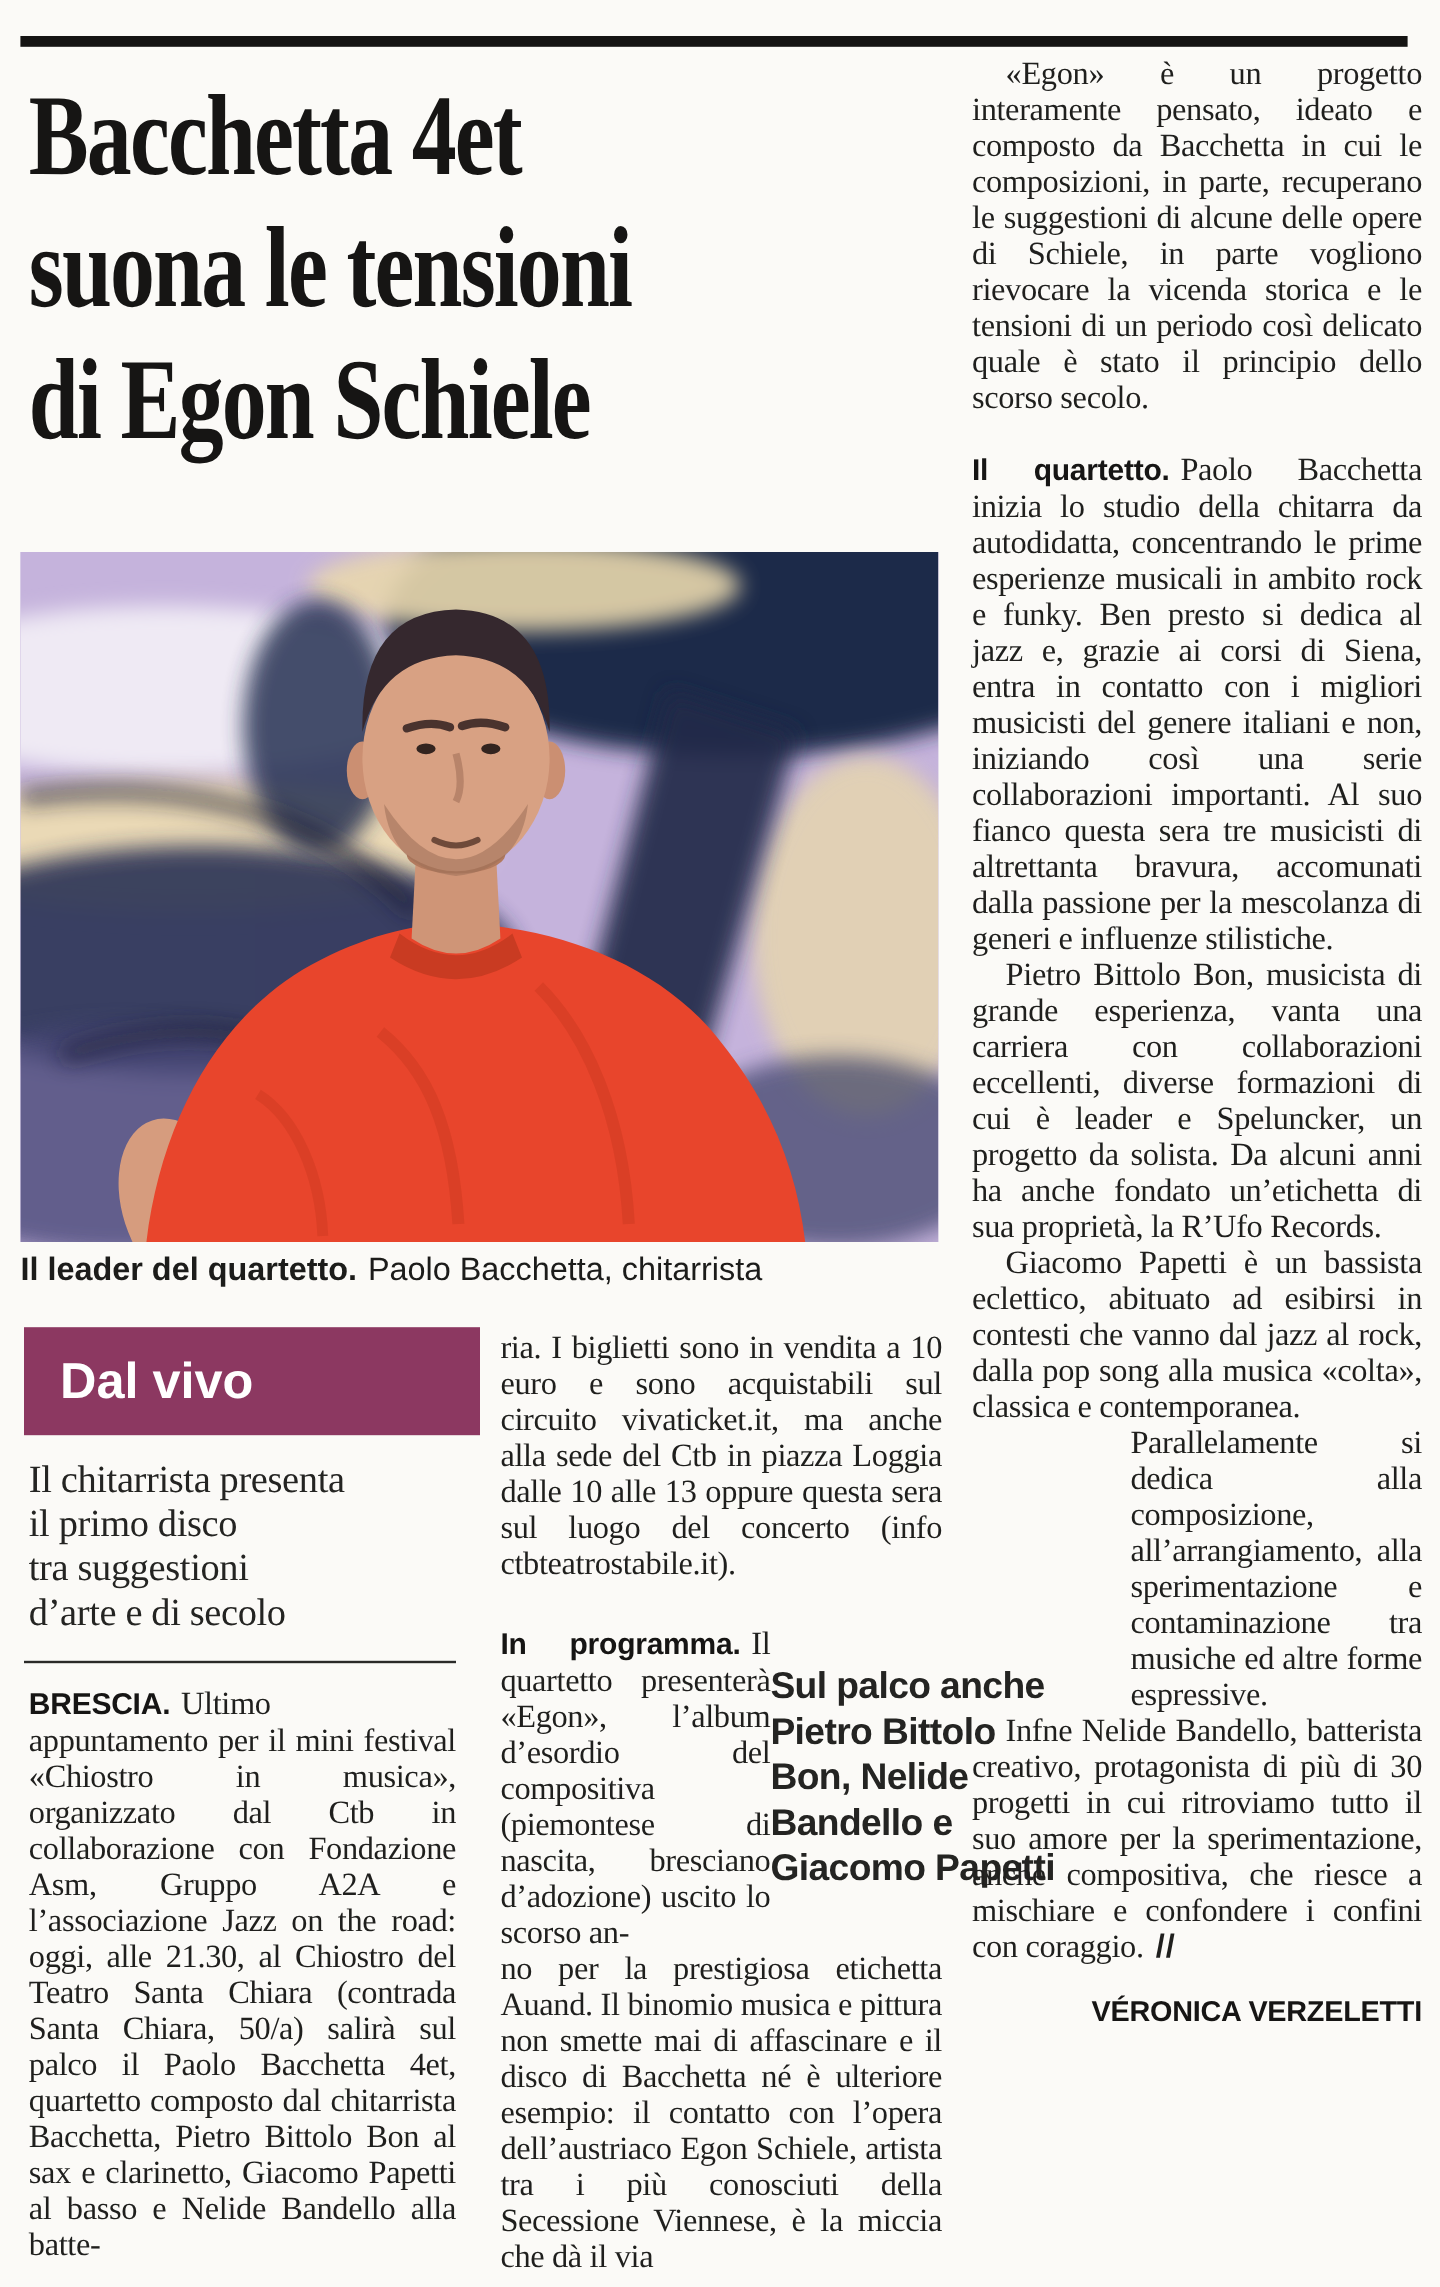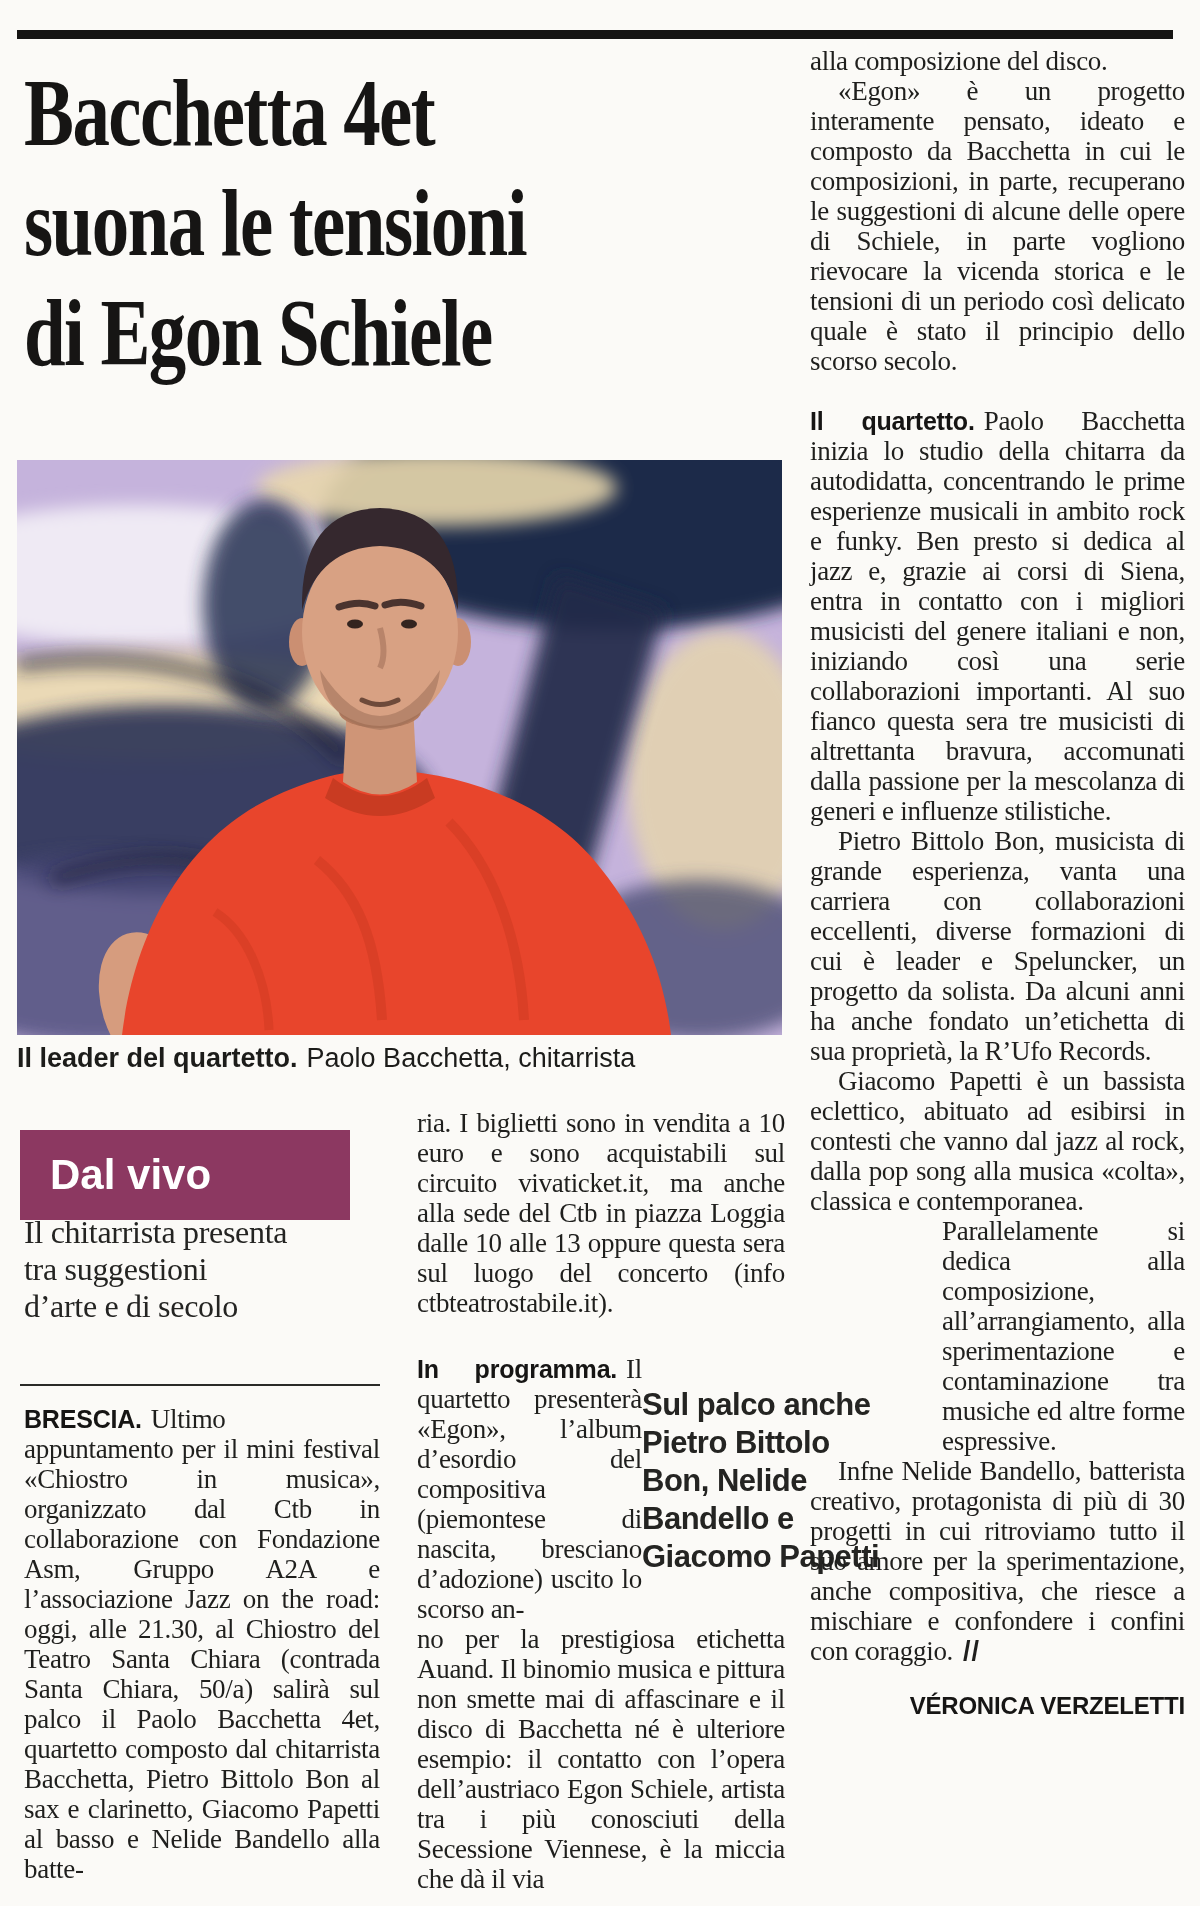--- a/index.html
+++ b/index.html
@@ -25,22 +25,22 @@
   .photo{left:17px;top:460px;width:765px;height:575px;overflow:hidden;background:#c9b9df;}
   .photo svg{display:block;}
 
   
   .caption{left:17px;top:1042px;width:765px;
     font-family:"Liberation Sans","DejaVu Sans",sans-serif;
     font-size:27px;line-height:32px;color:#1c1c1a;}
   .caption .cap-lead{font-weight:700;margin-right:9px;}
 
   
-  .kicker{left:20px;top:1106px;width:330px;height:90px;background:#8c3861;
-    display:flex;align-items:center;margin-top:24px;}
+  .kicker{left:20px;top:1106px;width:380px;height:90px;background:#8c3861;
+    display:flex;align-items:center;}
   .kicker .kicker-label{
     font-family:"Liberation Sans","DejaVu Sans",sans-serif;
     font-weight:700;font-size:42px;color:#ffffff;padding-left:30px;letter-spacing:0;}
 
   
   .deck{left:24px;top:1214px;width:356px;}
   .deck .deck-line{font-size:32px;line-height:37px;color:#242422;letter-spacing:-0.3px;}
 
   .col1-rule{left:20px;top:1384px;width:360px;height:2px;background:#2a2a28;}
 
@@ -132,20 +132,21 @@
   <div class="abs caption">
     <span class="cap-lead">Il leader del quartetto.</span><span>Paolo Bacchetta, chitarrista</span>
   </div>
 
   <div class="abs kicker">
     <span class="kicker-label">Dal vivo</span>
   </div>
 
   <div class="abs deck">
     <div class="deck-line">Il chitarrista presenta</div>
+    <div class="deck-line">il primo disco</div>
     <div class="deck-line">tra suggestioni</div>
     <div class="deck-line">d’arte e di secolo</div>
   </div>
 
   <div class="abs col1-rule"></div>
 
   <div class="abs col1 body jus">
     <span class="leadin">BRESCIA.</span><span>Ultimo appuntamento per il mini festival «Chiostro in musica», organizzato dal Ctb in collaborazione con Fondazione Asm, Gruppo A2A e l’associazione Jazz on the road: oggi, alle 21.30, al Chiostro del Teatro Santa Chiara (contrada Santa Chiara, 50/a) salirà sul palco il Paolo Bacchetta 4et, quartetto composto dal chitarrista Bacchetta, Pietro Bittolo Bon al sax e clarinetto, Giacomo Papetti al basso e Nelide Bandello alla batte-</span>
   </div>
 
@@ -159,21 +160,20 @@
 
   <div class="abs pullquote">
     <div>Sul palco anche</div>
     <div>Pietro Bittolo</div>
     <div>Bon, Nelide</div>
     <div>Bandello e</div>
     <div>Giacomo Papetti</div>
   </div>
 
   <div class="abs col3">
-    <div class="body jus">alla composizione del disco.</div>
     <div class="body jus indent">«Egon» è un progetto interamente pensato, ideato e composto da Bacchetta in cui le composizioni, in parte, recuperano le suggestioni di alcune delle opere di Schiele, in parte vogliono rievocare la vicenda storica e le tensioni di un periodo così delicato quale è stato il principio dello scorso secolo.</div>
     <div class="body jus sect">
       <span class="leadin">Il quartetto.</span><span>Paolo Bacchetta inizia lo studio della chitarra da autodidatta, concentrando le prime esperienze musicali in ambito rock e funky. Ben presto si dedica al jazz e, grazie ai corsi di Siena, entra in contatto con i migliori musicisti del genere italiani e non, iniziando così una serie collaborazioni importanti. Al suo fianco questa sera tre musicisti di altrettanta bravura, accomunati dalla passione per la mescolanza di generi e influenze stilistiche.</span>
     </div>
     <div class="body jus indent">Pietro Bittolo Bon, musicista di grande esperienza, vanta una carriera con collaborazioni eccellenti, diverse formazioni di cui è leader e Speluncker, un progetto da solista. Da alcuni anni ha anche fondato un’etichetta di sua proprietà, la R’Ufo Records.</div>
     <div class="body jus indent">Giacomo Papetti è un bassista eclettico, abituato ad esibirsi in contesti che vanno dal jazz al rock, dalla pop song alla musica «colta», classica e contemporanea.</div>
     <div class="body jus inset">Parallelamente si dedica alla composizione, all’arrangiamento, alla sperimentazione e contaminazione tra musiche ed altre forme espressive.</div>
     <div class="body jus indent">
       <span>Infne Nelide Bandello, batterista creativo, protagonista di più di 30 progetti in cui ritroviamo tutto il suo amore per la sperimentazione, anche compositiva, che riesce a mischiare e confondere i confini con coraggio.</span><span class="endmark">//</span>
     </div>

